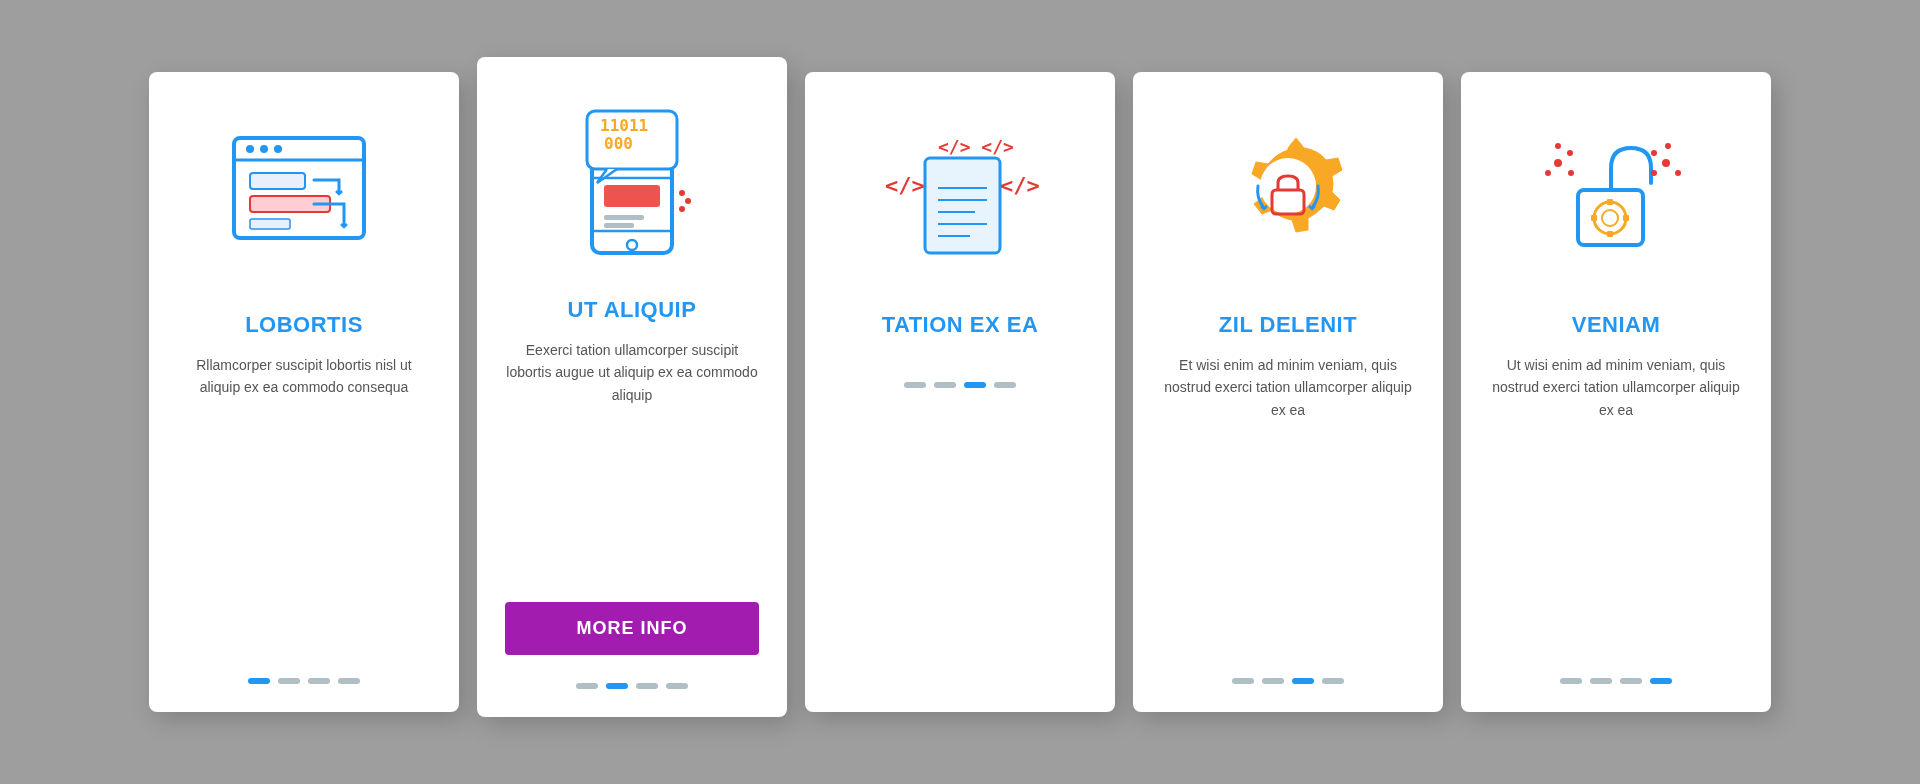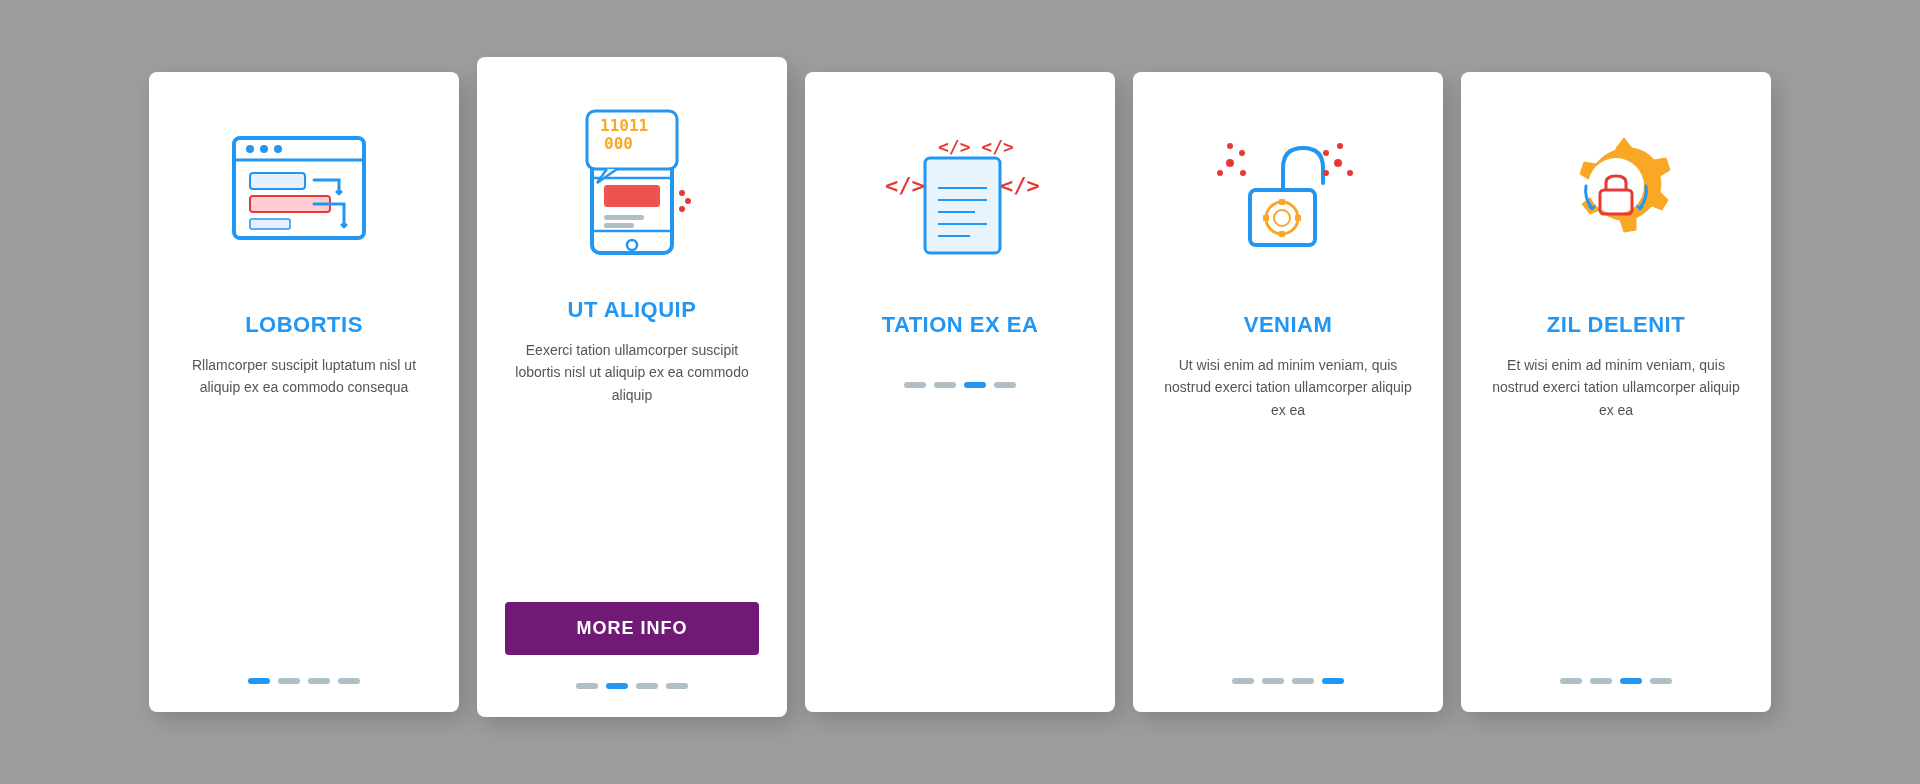--- a/index.html
+++ b/index.html
@@ -55,21 +55,21 @@
       text-transform: uppercase;
     }
     .card-body {
       font-size: 14px;
       color: #555;
       text-align: center;
       line-height: 1.6;
       flex: 1;
     }
     .more-info-btn {
-      background: #701a75;
+      background: #a21caf;
       color: #fff;
       border: none;
       border-radius: 4px;
       padding: 16px 40px;
       font-size: 18px;
       font-weight: 700;
       letter-spacing: 1px;
       cursor: pointer;
       margin-top: 20px;
       width: 100%;
@@ -113,21 +113,21 @@
         <rect x="26" y="78" width="80" height="16" rx="3" fill="#ffcdd2" stroke="#e53935" stroke-width="2"></rect>
         <rect x="26" y="101" width="40" height="10" rx="2" fill="#e8f0fe" stroke="#2196f3" stroke-width="1.5"></rect>
 
         <path d="M90 62 L115 62 L115 75" stroke="#2196f3" stroke-width="3" fill="none" stroke-linecap="round"></path>
         <path d="M112 73 L115 76 L118 73" stroke="#2196f3" stroke-width="2.5" fill="none"></path>
         <path d="M90 86 L120 86 L120 108" stroke="#2196f3" stroke-width="3" fill="none" stroke-linecap="round"></path>
         <path d="M117 106 L120 109 L123 106" stroke="#2196f3" stroke-width="2.5" fill="none"></path>
       </svg>
     </div>
     <div class="card-title">LOBORTIS</div>
-    <div class="card-body">Rllamcorper suscipit luptatum nisl ut aliquip ex ea commodo consequa</div>
+    <div class="card-body">Rllamcorper suscipit lobortis nisl ut aliquip ex ea commodo consequa</div>
     <div class="dots-row">
       <div class="dot active"></div>
       <div class="dot"></div>
       <div class="dot"></div>
       <div class="dot"></div>
     </div>
   </div>
 
   <div class="card highlighted">
     <div class="icon-area">
@@ -148,21 +148,21 @@
 
         <rect x="52" y="112" width="40" height="5" rx="2" fill="#b0bec5"></rect>
         <rect x="52" y="120" width="30" height="5" rx="2" fill="#b0bec5"></rect>
 
         <circle cx="130" cy="90" r="3" fill="#e53935"></circle>
         <circle cx="136" cy="98" r="3" fill="#e53935"></circle>
         <circle cx="130" cy="106" r="3" fill="#e53935"></circle>
       </svg>
     </div>
     <div class="card-title">UT ALIQUIP</div>
-    <div class="card-body">Eexerci tation ullamcorper suscipit lobortis nisl ut aliquip ex ea commodo aliquip</div>
+    <div class="card-body">Eexerci tation ullamcorper suscipit lobortis augue ut aliquip ex ea commodo aliquip</div>
     <button class="more-info-btn">MORE INFO</button>
     <div class="dots-row">
       <div class="dot"></div>
       <div class="dot active"></div>
       <div class="dot"></div>
       <div class="dot"></div>
     </div>
   </div>
 
   <div class="card">
@@ -177,20 +177,47 @@
         <line x1="58" y1="118" x2="90" y2="118" stroke="#2196f3" stroke-width="2"></line>
 
         <text x="5" y="75" font-size="22" fill="#e53935" font-weight="bold" font-family="monospace">&lt;/&gt;</text>
 
         <text x="58" y="35" font-size="18" fill="#e53935" font-weight="bold" font-family="monospace">&lt;/&gt; &lt;/&gt;</text>
 
         <text x="120" y="75" font-size="22" fill="#e53935" font-weight="bold" font-family="monospace">&lt;/&gt;</text>
       </svg>
     </div>
     <div class="card-title">TATION EX EA</div>
+    <div class="dots-row">
+      <div class="dot"></div>
+      <div class="dot"></div>
+      <div class="dot active"></div>
+      <div class="dot"></div>
+    </div>
+  </div>
+
+  <div class="card">
+    <div class="icon-area">
+      <svg width="160" height="160" viewBox="0 0 160 160" fill="none" xmlns="http://www.w3.org/2000/svg">
+
+        <path d="M80 30 L88 20 L96 30 Q110 32 118 42 L130 40 L134 52 L124 58 Q126 66 124 74 L132 82 L126 92 L116 88 Q108 96 100 100 L100 112 L88 114 L84 102 Q72 100 64 92 L54 96 L46 86 L56 78 Q52 70 54 62 L44 56 L48 44 L60 46 Q68 36 80 32 Z" fill="#f9a825" stroke="#f9a825" stroke-width="1"></path>
+
+        <circle cx="80" cy="68" r="28" fill="white"></circle>
+
+        <rect x="64" y="72" width="32" height="24" rx="4" fill="none" stroke="#e53935" stroke-width="3"></rect>
+        <path d="M70 72 L70 65 Q70 58 80 58 Q90 58 90 65 L90 72" fill="none" stroke="#e53935" stroke-width="3"></path>
+
+        <path d="M50 68 Q48 80 56 90" stroke="#2196f3" stroke-width="3" fill="none" stroke-linecap="round"></path>
+        <path d="M53 88 L56 91 L59 88" stroke="#2196f3" stroke-width="2.5" fill="none"></path>
+        <path d="M110 68 Q112 80 104 90" stroke="#2196f3" stroke-width="3" fill="none" stroke-linecap="round"></path>
+        <path d="M101 88 L104 91 L107 88" stroke="#2196f3" stroke-width="2.5" fill="none"></path>
+      </svg>
+    </div>
+    <div class="card-title">ZIL DELENIT</div>
+    <div class="card-body">Et wisi enim ad minim veniam, quis nostrud exerci tation ullamcorper aliquip ex ea</div>
     <div class="dots-row">
       <div class="dot"></div>
       <div class="dot"></div>
       <div class="dot active"></div>
       <div class="dot"></div>
     </div>
   </div>
 
   <div class="card">
     <div class="icon-area">
@@ -223,40 +250,13 @@
     <div class="card-title">VENIAM</div>
     <div class="card-body">Ut wisi enim ad minim veniam, quis nostrud exerci tation ullamcorper aliquip ex ea</div>
     <div class="dots-row">
       <div class="dot"></div>
       <div class="dot"></div>
       <div class="dot"></div>
       <div class="dot active"></div>
     </div>
   </div>
 
-  <div class="card">
-    <div class="icon-area">
-      <svg width="160" height="160" viewBox="0 0 160 160" fill="none" xmlns="http://www.w3.org/2000/svg">
-
-        <path d="M80 30 L88 20 L96 30 Q110 32 118 42 L130 40 L134 52 L124 58 Q126 66 124 74 L132 82 L126 92 L116 88 Q108 96 100 100 L100 112 L88 114 L84 102 Q72 100 64 92 L54 96 L46 86 L56 78 Q52 70 54 62 L44 56 L48 44 L60 46 Q68 36 80 32 Z" fill="#f9a825" stroke="#f9a825" stroke-width="1"></path>
-
-        <circle cx="80" cy="68" r="28" fill="white"></circle>
-
-        <rect x="64" y="72" width="32" height="24" rx="4" fill="none" stroke="#e53935" stroke-width="3"></rect>
-        <path d="M70 72 L70 65 Q70 58 80 58 Q90 58 90 65 L90 72" fill="none" stroke="#e53935" stroke-width="3"></path>
-
-        <path d="M50 68 Q48 80 56 90" stroke="#2196f3" stroke-width="3" fill="none" stroke-linecap="round"></path>
-        <path d="M53 88 L56 91 L59 88" stroke="#2196f3" stroke-width="2.5" fill="none"></path>
-        <path d="M110 68 Q112 80 104 90" stroke="#2196f3" stroke-width="3" fill="none" stroke-linecap="round"></path>
-        <path d="M101 88 L104 91 L107 88" stroke="#2196f3" stroke-width="2.5" fill="none"></path>
-      </svg>
-    </div>
-    <div class="card-title">ZIL DELENIT</div>
-    <div class="card-body">Et wisi enim ad minim veniam, quis nostrud exerci tation ullamcorper aliquip ex ea</div>
-    <div class="dots-row">
-      <div class="dot"></div>
-      <div class="dot"></div>
-      <div class="dot active"></div>
-      <div class="dot"></div>
-    </div>
-  </div>
-
 </div>
 
 </body></html>

